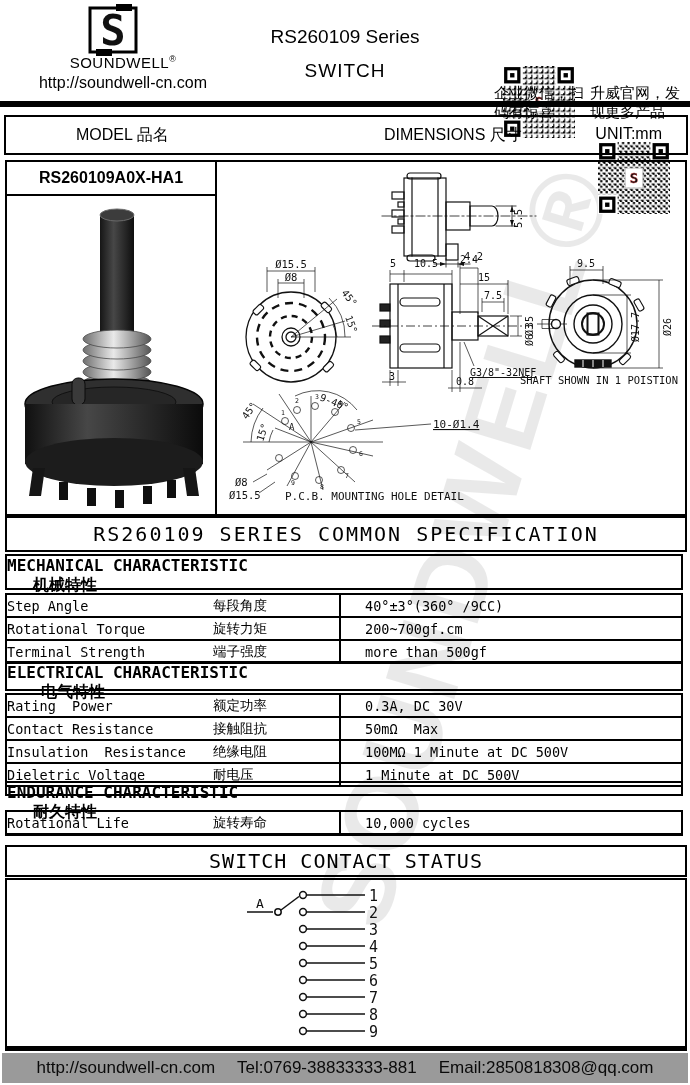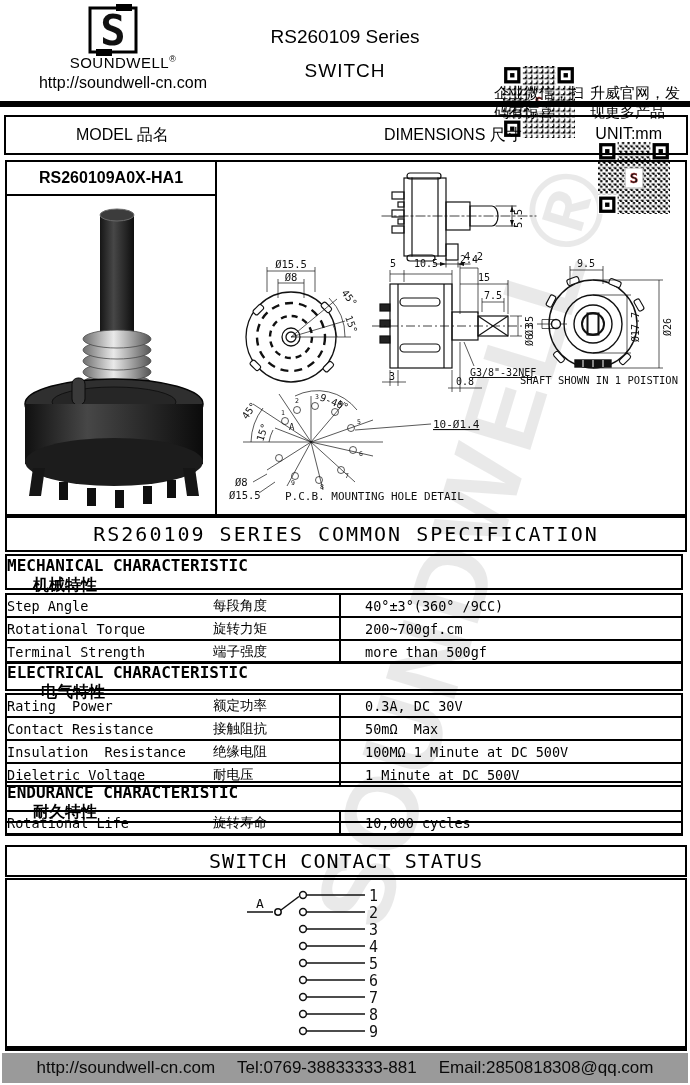--- a/index.html
+++ b/index.html
@@ -452,21 +452,21 @@
       <span class="zh">绝缘电阻</span>
       <span class="val">100MΩ 1 Minute at DC 500V</span>
     </div>
     <div class="srow">
       <span class="en">Dieletric Voltage</span>
       <span class="zh">耐电压</span>
       <span class="val">1 Minute at DC 500V</span>
     </div>
   </div>
 
-  <div class="secHead mono z" style="top:781px;height:42px;">
+  <div class="secHead mono z" style="top:781px;height:15px;">
     <span>ENDURANCE CHARACTERISTIC</span>
     <span style="margin-left:26px;">耐久特性</span>
   </div>
   <div class="rows mono z" style="top:810px;">
     <div class="srow">
       <span class="en">Rotational Life</span>
       <span class="zh">旋转寿命</span>
       <span class="val">10,000 cycles</span>
     </div>
   </div>

